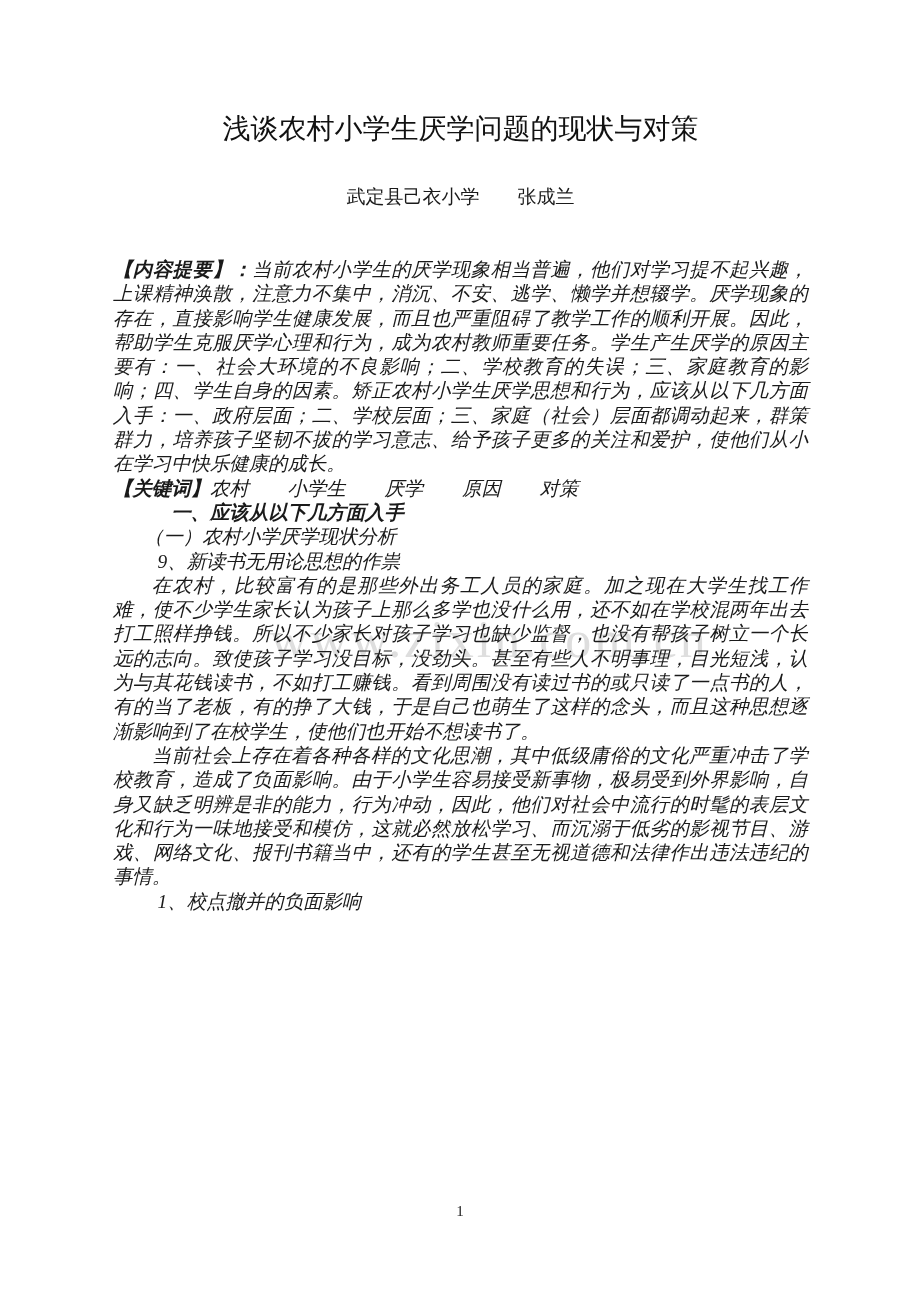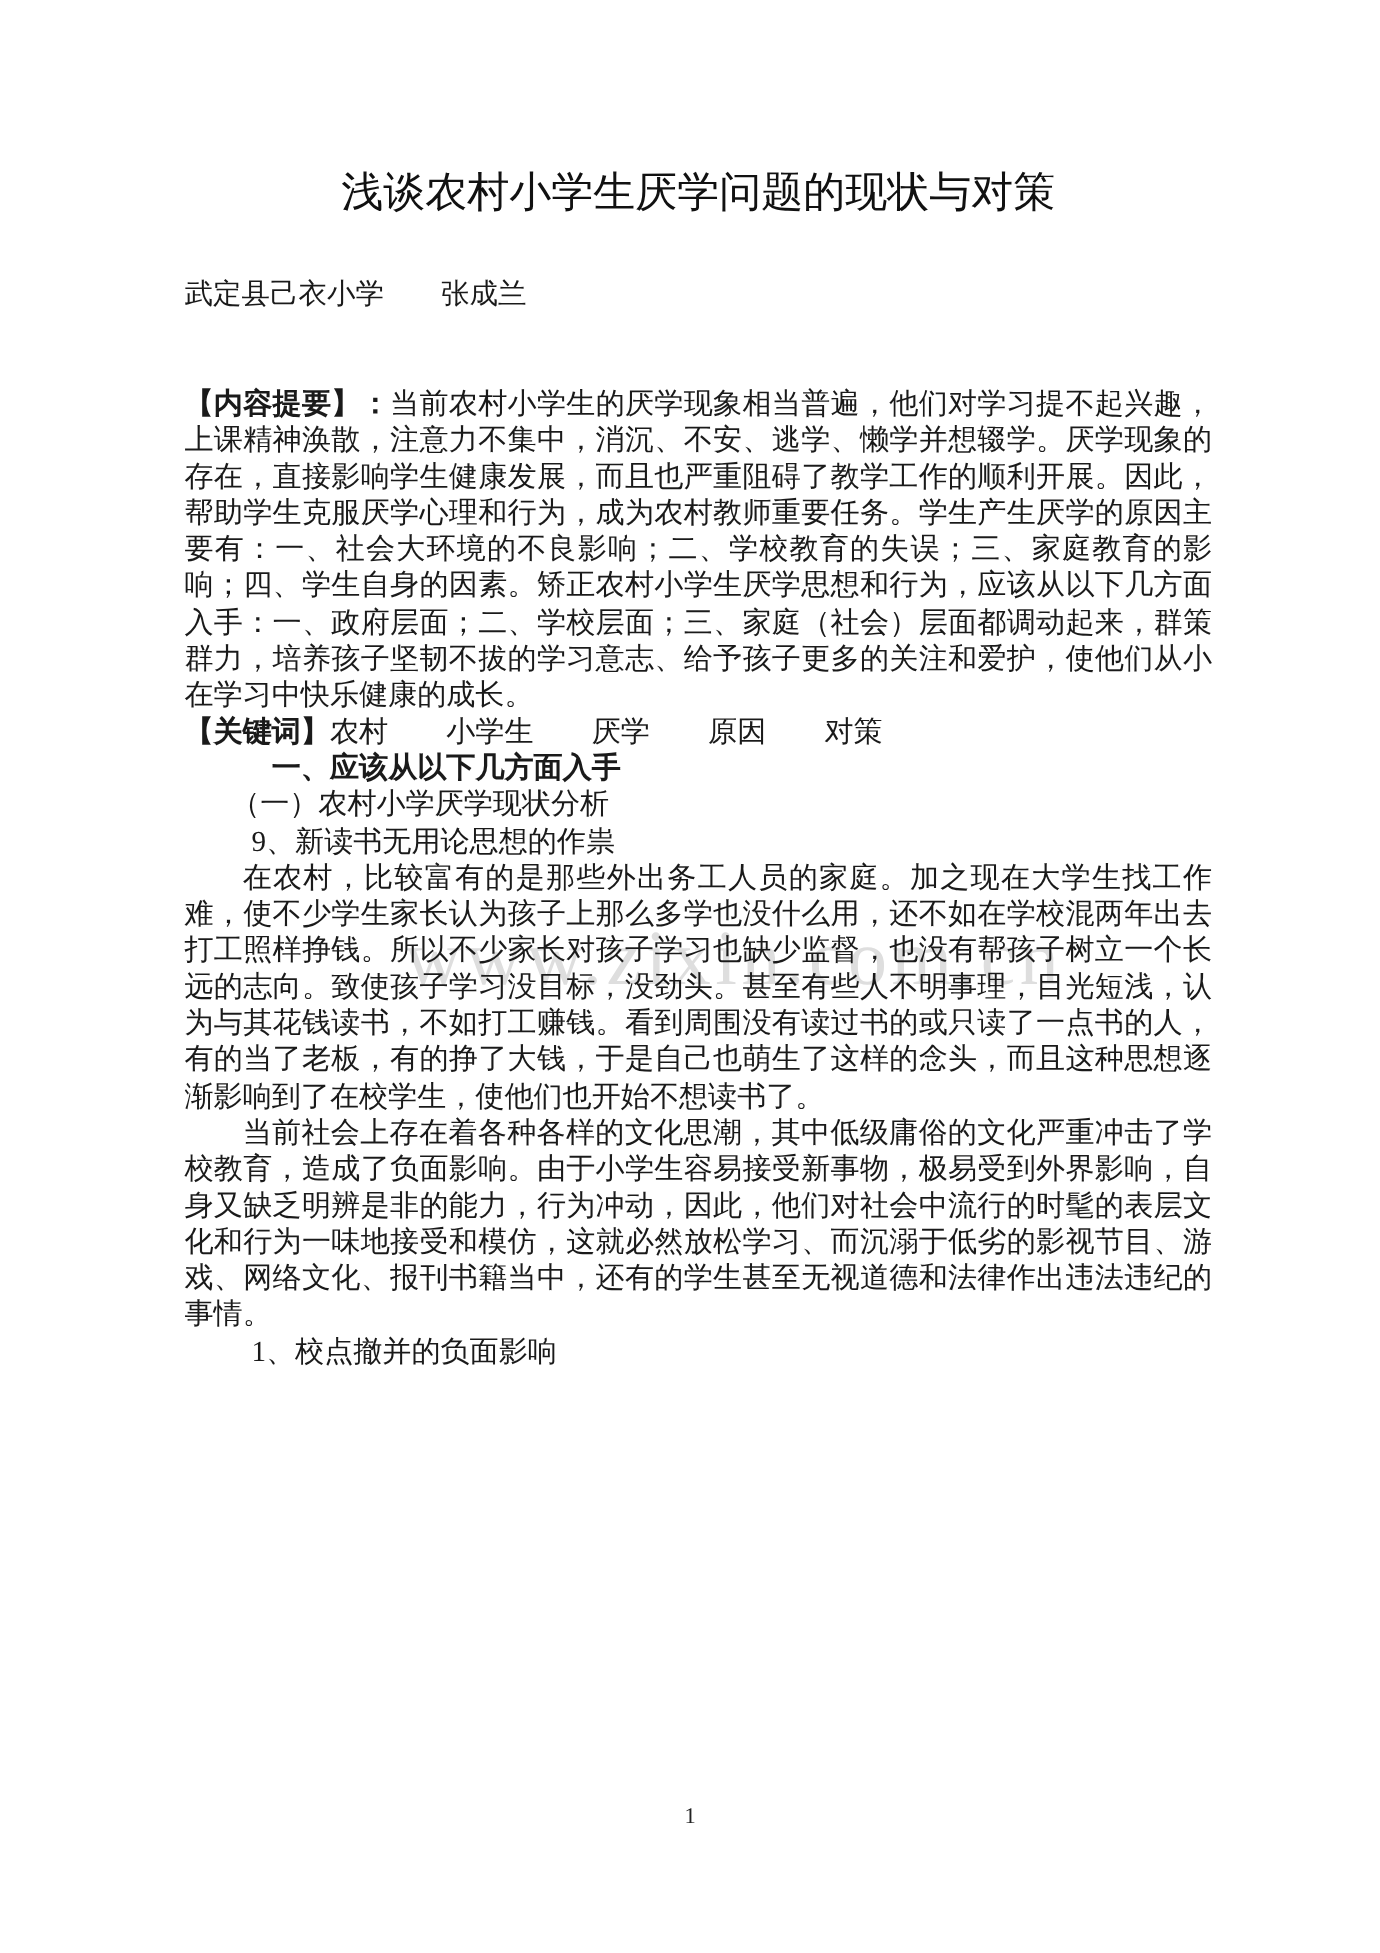--- a/index.html
+++ b/index.html
@@ -27,47 +27,47 @@
     font-family: "Liberation Serif", "DejaVu Serif", serif;
     white-space: nowrap;
     user-select: none;
     text-align: right;
   }
   .content {
     position: relative;
     z-index: 1;
     padding: 110px 112px 0 113px;
     box-sizing: border-box;
-    margin-left: 10px;
   }
   .doc-title {
     margin: 0;
     font-size: 28px;
     font-weight: normal;
     text-align: center;
     line-height: 38px;
     color: #111;
   }
   .author-line {
     margin: 36px 0 0 0;
     font-size: 19px;
     line-height: 26px;
-    text-align: left;
+    text-align: center;
     white-space: pre;
   }
   .body-text {
     margin-top: 48px;
     font-size: 19.4px;
     line-height: 24.3px;
     text-align: justify;
   }
   .body-text p, .body-text h2, .body-text h3, .body-text h4 {
     margin: 0;
     font-size: 19.4px;
     line-height: 24.3px;
+    font-style: italic;
   }
   .abstract-para, .keywords-para { text-indent: 0; }
   .label-bold { font-weight: bold; }
   .para { text-indent: 2em; }
   .heading-level1 { font-weight: bold; text-indent: 3em; }
   .heading-level2 { font-weight: normal; text-indent: 1.6em; }
   .heading-level3 { font-weight: normal; text-indent: 2.3em; }
   .page-footer {
     position: absolute;
     left: 0;

